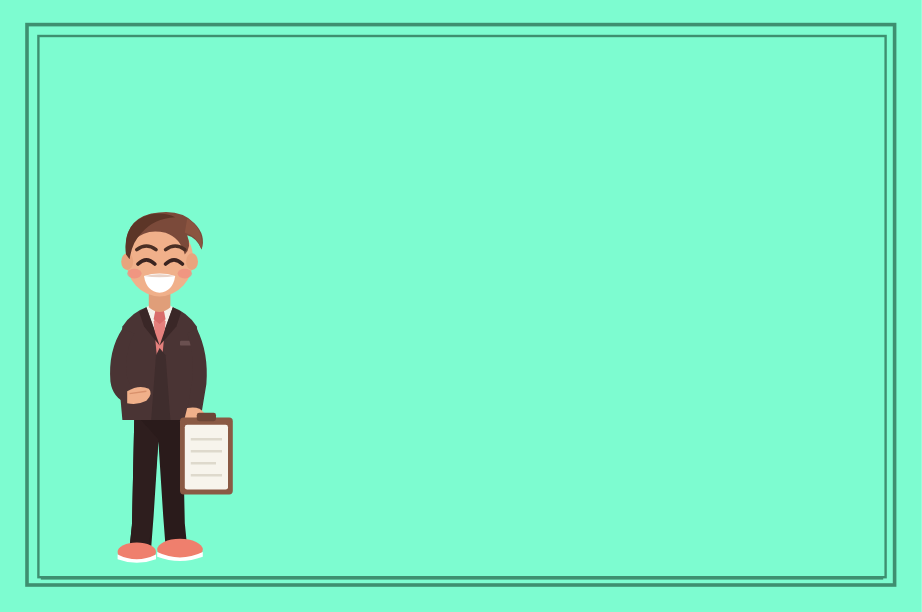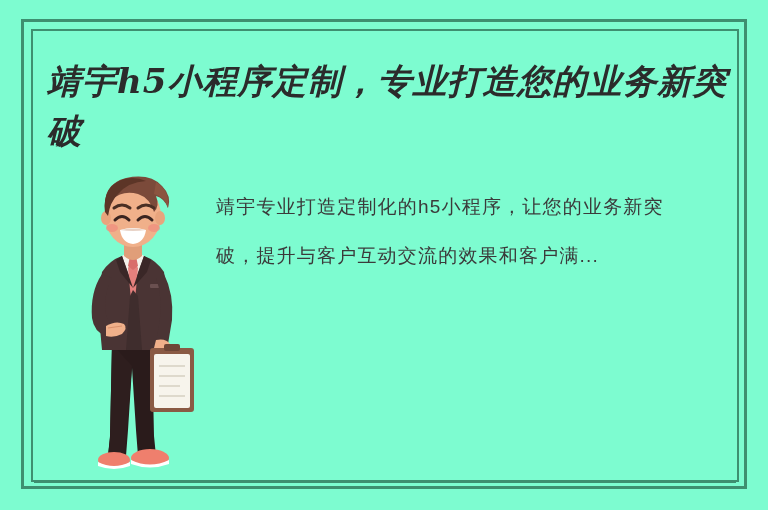--- a/index.html
+++ b/index.html
@@ -94,23 +94,21 @@
   }
 </style>
 </head>
 <body>
 
 <div id="canvas">
 
   <div class="frame-outer"></div>
   <div class="frame-inner"></div>
 
-  <div class="headline">靖宇h5小程序定制，专业打造您的业务新突破</div>
 
-  <div class="body-copy">靖宇专业打造定制化的h5小程序，让您的业务新突破，提升与客户互动交流的效果和客户满...</div>
 
   <div class="illustration">
     <svg viewBox="0 0 124 312" xmlns="http://www.w3.org/2000/svg">
 
       <path d="M40 176 L38 268 L36 288 L54 288 L56 262 L60 200 L64 262 L66 288 L84 288 L82 268 L80 176 Z" fill="#2a1b1b"></path>
 
       <path d="M40 176 L38 270 L36 288 L52 288 L55 262 L60 198 Z" fill="#2e1e1e"></path>
 
       <ellipse cx="42" cy="292" rx="16" ry="8" fill="#ef7f6d"></ellipse>
       <path d="M26 294 Q42 302 58 294 L58 298 Q42 304 26 298 Z" fill="#ffffff"></path>

